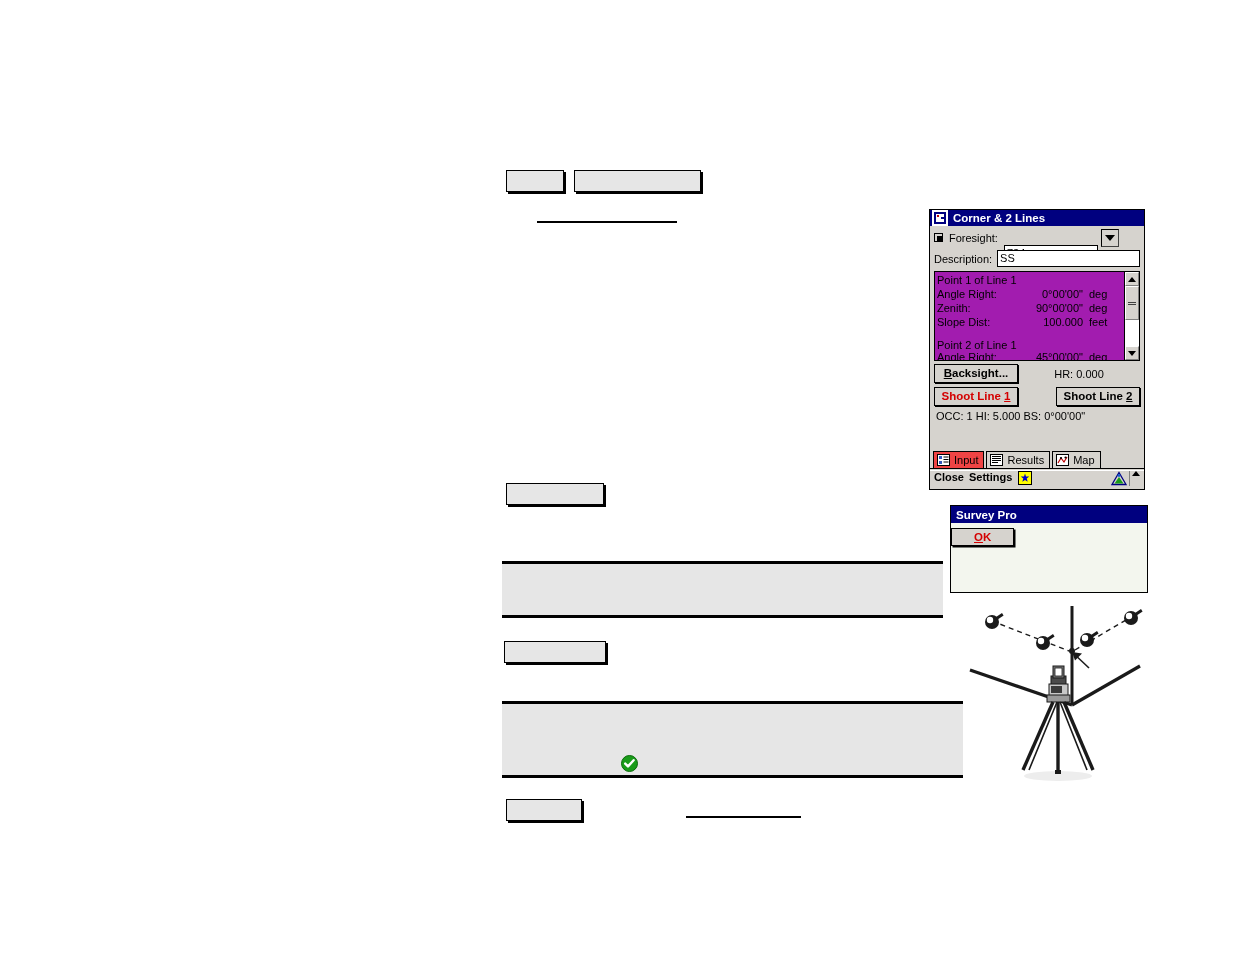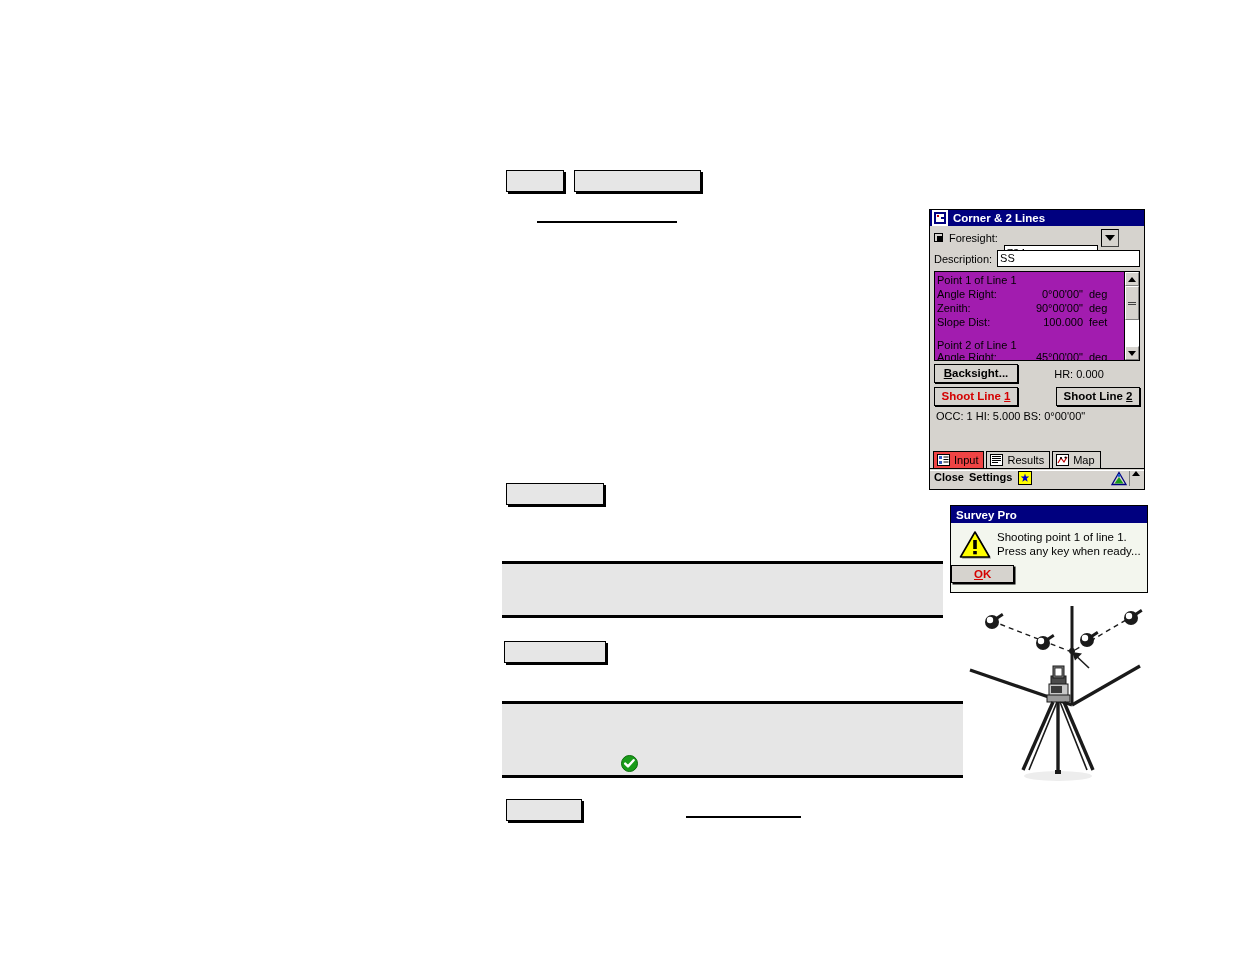--- a/index.html
+++ b/index.html
@@ -447,34 +447,20 @@
       </span>
       <span class="tb-sep"></span>
       <span class="tb-arrow"></span>
     </div>
   </div>
 
   <div id="dialog">
     <div class="dlg-title">
       <span>Survey Pro</span>
     </div>
-    <div class="dlg-body">
-      <span class="warn-ico">
-        <svg width="32" height="30" viewBox="0 0 32 30">
-          <path d="M16 2 L30.5 27 L1.5 27 Z" fill="#808080" transform="translate(1.5,1.5)"></path>
-          <path d="M16 2 L30.5 27 L1.5 27 Z" fill="#ffff00" stroke="#000000" stroke-width="1.6" stroke-linejoin="round"></path>
-          <rect x="14.2" y="10" width="3.6" height="9" fill="#000000"></rect>
-          <rect x="14.2" y="21" width="3.6" height="3.3" fill="#000000"></rect>
-        </svg>
-      </span>
-      <span class="dlg-msg">
-        <span>Shooting point 1 of line 1.</span><br>
-        <span>Press any key when ready...</span>
-      </span>
-    </div>
     <div class="dlg-btnrow">
       <span class="dlg-ok">
         <u>O</u><span>K</span>
       </span>
     </div>
   </div>
 
   <div id="tripod">
     <svg width="180" height="185" viewBox="0 0 180 185">
 

